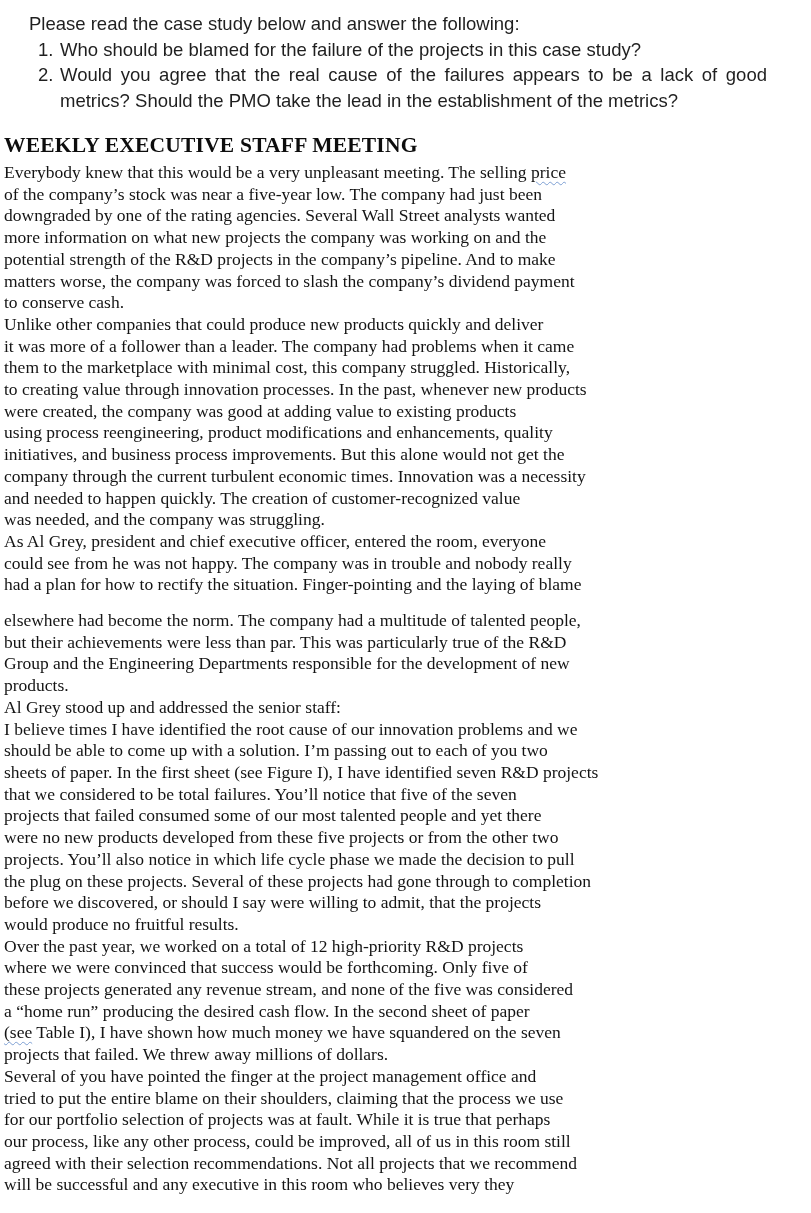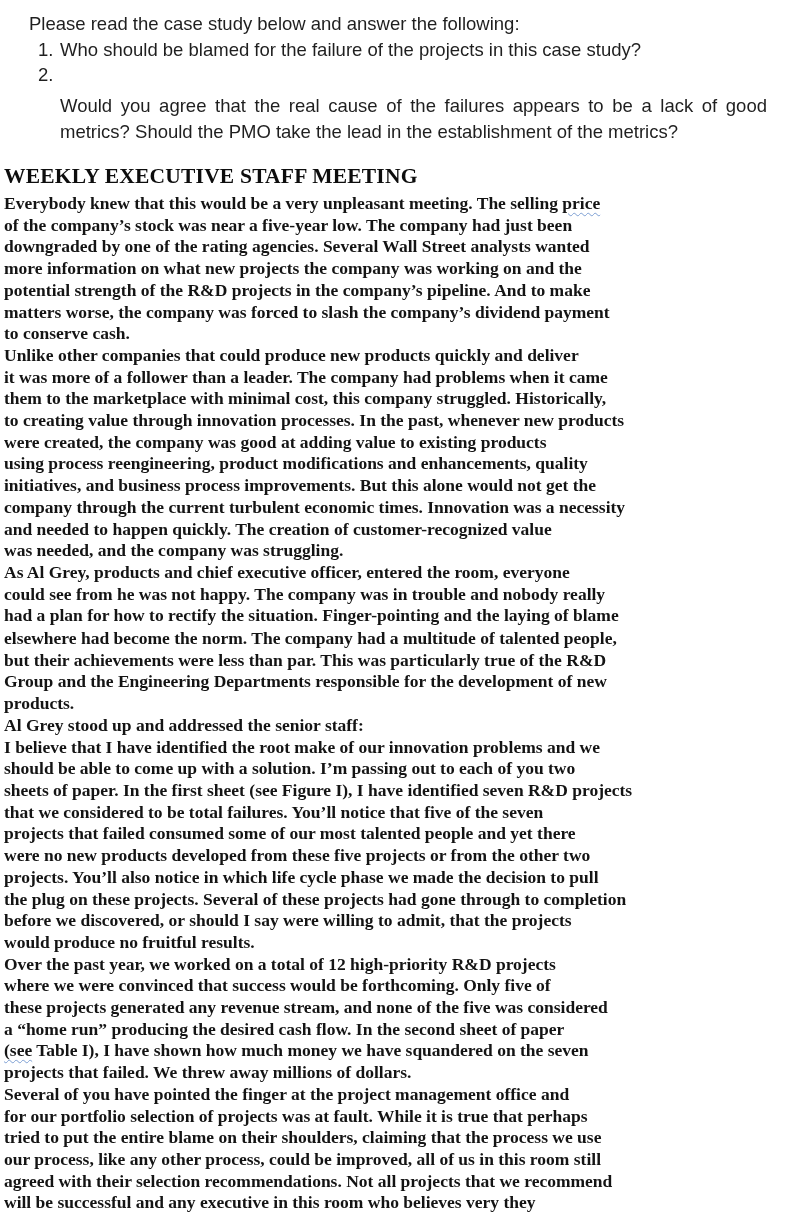--- a/index.html
+++ b/index.html
@@ -19,41 +19,41 @@
   .assignment {
     padding: 11px 22px 0 29px;
     font-family: "Liberation Sans", sans-serif;
     font-size: 18.5px;
     line-height: 25.5px;
     color: #1f1f1f;
   }
   .question { display: flex; }
   .q-num { flex: 0 0 22px; margin-left: 9px; }
   .q-text { flex: 1; }
-  .q-line.justify { text-align: justify; text-align-last: justify; margin-top: 31px; }
+  .q-line.justify { text-align: justify; text-align-last: justify; }
   
   .case-study {
     padding: 0 27px 0 4px;
     font-family: "Liberation Serif", serif;
     font-size: 17.5px;
     line-height: 21.7px;
     color: #141414;
   }
   .cs-heading {
     font-family: "Liberation Serif", serif;
     font-weight: bold;
     font-size: 21.5px;
     line-height: 25px;
     letter-spacing: 0.2px;
     margin: 20px 0 4px 0;
     color: #0d0d0d;
   }
   .para { margin: 0; }
-  .para.gap-before { margin-top: 1px; }
-  .line { white-space: pre; font-weight: bold; }
+  .para.gap-before { margin-top: 14px; }
+  .line { white-space: pre; }
   .squiggle {
     text-decoration-line: underline;
     text-decoration-style: wavy;
     text-decoration-color: #7d9fd3;
     text-decoration-thickness: 1px;
     text-underline-offset: 3px;
   }
 </style>
 </head>
 <body>
@@ -97,57 +97,57 @@
           <div class="line">them to the marketplace with minimal cost, this company struggled. Historically,</div>
           <div class="line">to creating value through innovation processes. In the past, whenever new products</div>
           <div class="line">were created, the company was good at adding value to existing products</div>
           <div class="line">using process reengineering, product modifications and enhancements, quality</div>
           <div class="line">initiatives, and business process improvements. But this alone would not get the</div>
           <div class="line">company through the current turbulent economic times. Innovation was a necessity</div>
           <div class="line">and needed to happen quickly. The creation of customer-recognized value</div>
           <div class="line">was needed, and the company was struggling.</div>
         </div>
         <div class="para">
-          <div class="line">As Al Grey, products and chief executive officer, entered the room, everyone</div>
+          <div class="line">As Al Grey, president and chief executive officer, entered the room, everyone</div>
           <div class="line">could see from he was not happy. The company was in trouble and nobody really</div>
           <div class="line">had a plan for how to rectify the situation. Finger-pointing and the laying of blame</div>
         </div>
         <div class="para gap-before">
           <div class="line">elsewhere had become the norm. The company had a multitude of talented people,</div>
           <div class="line">but their achievements were less than par. This was particularly true of the R&amp;D</div>
           <div class="line">Group and the Engineering Departments responsible for the development of new</div>
           <div class="line">products.</div>
         </div>
         <div class="para">
           <div class="line">Al Grey stood up and addressed the senior staff:</div>
         </div>
         <div class="para">
-          <div class="line">I believe that I have identified the root make of our innovation problems and we</div>
+          <div class="line">I believe times I have identified the root cause of our innovation problems and we</div>
           <div class="line">should be able to come up with a solution. I’m passing out to each of you two</div>
           <div class="line">sheets of paper. In the first sheet (see Figure I), I have identified seven R&amp;D projects</div>
           <div class="line">that we considered to be total failures. You’ll notice that five of the seven</div>
           <div class="line">projects that failed consumed some of our most talented people and yet there</div>
           <div class="line">were no new products developed from these five projects or from the other two</div>
           <div class="line">projects. You’ll also notice in which life cycle phase we made the decision to pull</div>
           <div class="line">the plug on these projects. Several of these projects had gone through to completion</div>
           <div class="line">before we discovered, or should I say were willing to admit, that the projects</div>
           <div class="line">would produce no fruitful results.</div>
         </div>
         <div class="para">
           <div class="line">Over the past year, we worked on a total of 12 high-priority R&amp;D projects</div>
           <div class="line">where we were convinced that success would be forthcoming. Only five of</div>
           <div class="line">these projects generated any revenue stream, and none of the five was considered</div>
           <div class="line">a “home run” producing the desired cash flow. In the second sheet of paper</div>
           <div class="line"><span class="squiggle">(see</span> Table I), I have shown how much money we have squandered on the seven</div>
           <div class="line">projects that failed. We threw away millions of dollars.</div>
         </div>
         <div class="para">
           <div class="line">Several of you have pointed the finger at the project management office and</div>
+          <div class="line">tried to put the entire blame on their shoulders, claiming that the process we use</div>
           <div class="line">for our portfolio selection of projects was at fault. While it is true that perhaps</div>
-          <div class="line">tried to put the entire blame on their shoulders, claiming that the process we use</div>
           <div class="line">our process, like any other process, could be improved, all of us in this room still</div>
           <div class="line">agreed with their selection recommendations. Not all projects that we recommend</div>
           <div class="line">will be successful and any executive in this room who believes very they</div>
         </div>
       </div>
   </div>
 
 </div>
 
 </body></html>

